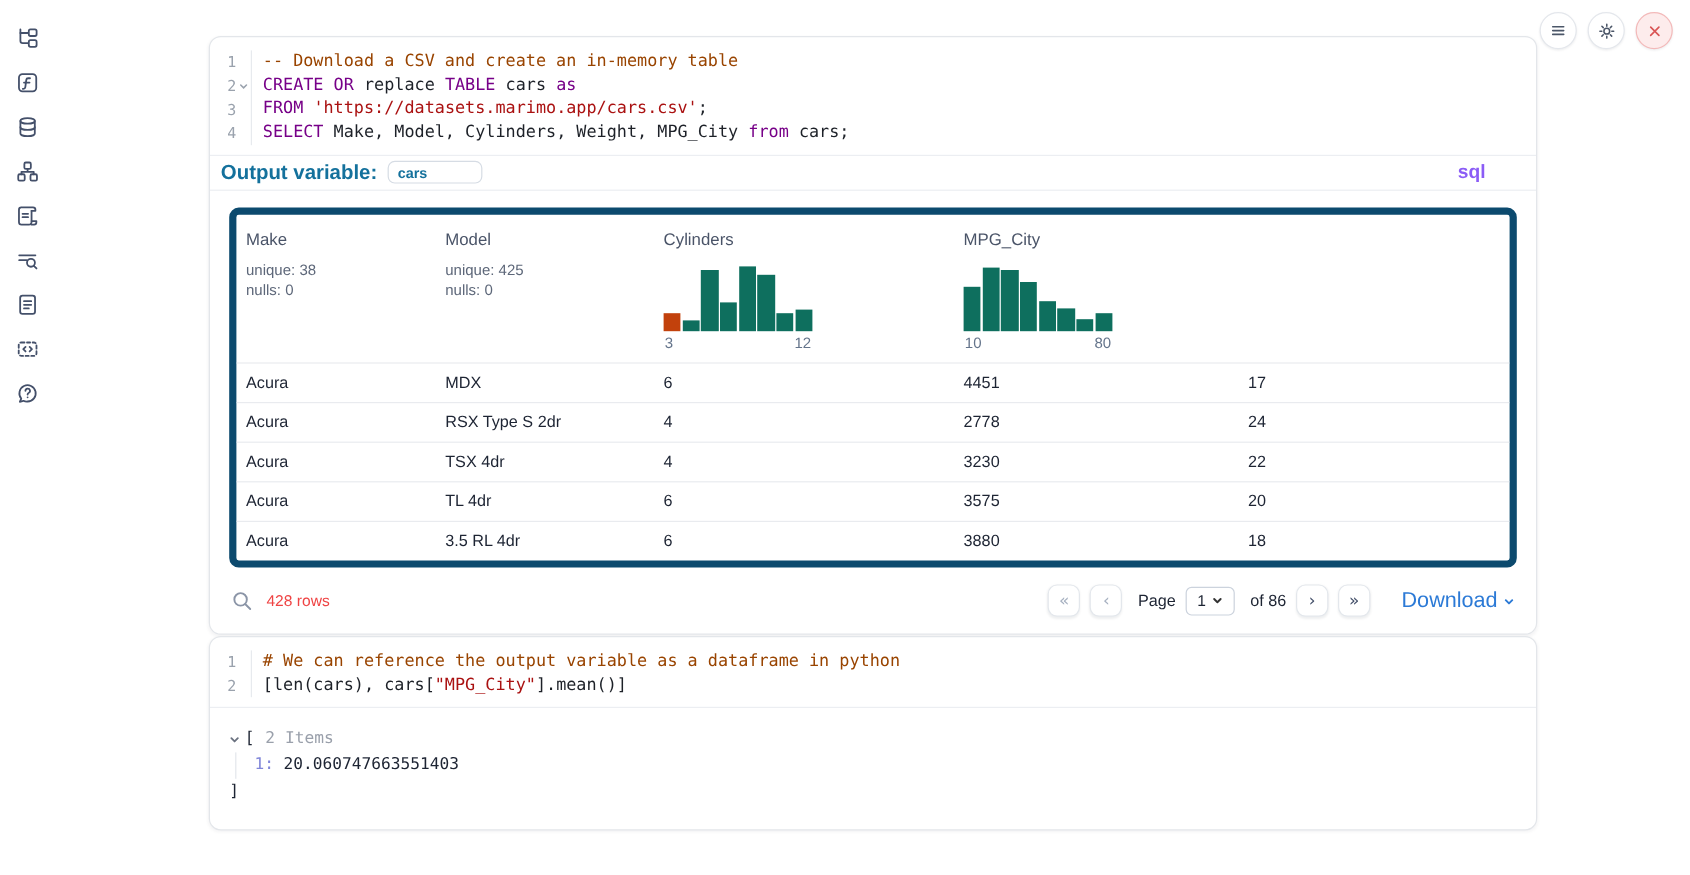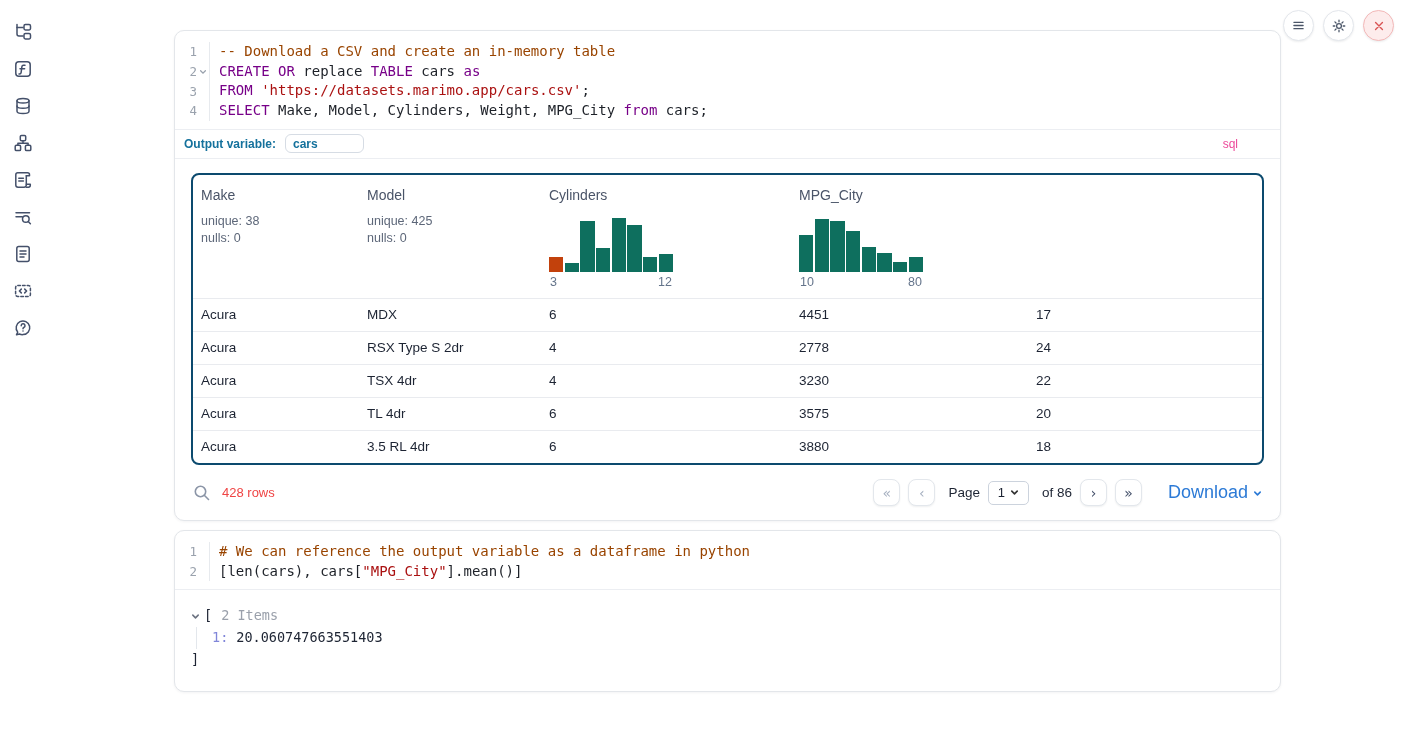--- a/index.html
+++ b/index.html
@@ -30,27 +30,27 @@
   .editor{display:flex;padding:11px 0 8px;border-bottom:1px solid #eceef2}
   .gutter{width:35px;flex:none;border-right:1px solid #e7eaee;display:flex;flex-direction:column}
   .gl{display:flex;height:19.7px;align-items:center}
   .lnum{flex:1;text-align:right;font:12.5px "DejaVu Sans Mono",monospace;color:#9aa2ad}
   .fold{width:12px;display:flex;justify-content:center}
   .fold svg{width:8px;height:8px;stroke:#9aa2ad;fill:none;stroke-width:1.6;stroke-linecap:round}
   .codecol{padding-left:9px;font:14px/19.7px "DejaVu Sans Mono",monospace;color:#1d2128;white-space:pre}
   .tk-com{color:#994400}.tk-kw{color:#770088}.tk-str{color:#aa1111}.tk-pl{color:#1d2128}
 
   .ovrow{display:flex;align-items:center;height:29px;padding:0 9px;border-bottom:1px solid #eceef2}
-  .ovlabel{font-size:12px;font-weight:bold;color:#14719c}
+  .ovlabel{font-size:17px;font-weight:bold;color:#14719c}
   .ovinput{margin-left:9px;width:79px;height:19px;border:1px solid #d6dce4;border-radius:6px;
            font-family:"Liberation Sans",sans-serif;font-weight:bold;font-size:12px;color:#14719c;padding:0 7px}
-  .langbadge{margin-left:auto;font-size:12px;font-weight:normal;color:#ec4899;padding-right:33px}
+  .langbadge{margin-left:auto;font-size:16px;font-weight:bold;color:#8b5cf6;padding-right:33px}
 
   .celloutput{padding:14px 16px 12px}
-  .dtable{border:2px solid #0c4a6e;border-radius:8px;overflow:hidden}
+  .dtable{border:6px solid #0c4a6e;border-radius:8px;overflow:hidden}
   .thead,.tr{display:grid;grid-template-columns:166px 182px 250px 237px 1fr}
   .thead{padding:12px 0 9px}
   .th{padding:0 8px}
   .thname{font-size:14px;color:#4a5468}
   .stats{margin-top:10px;font-size:12.5px;color:#5d6779;line-height:17px}
   .hist{margin-top:13px;display:flex;align-items:flex-end;gap:1.5px;height:56px}
   .bar{flex:1;background:#0e6f5e}
   .bar.orange{background:#c2410c}
   .histlabels{display:flex;justify-content:space-between;font-size:12.5px;color:#64748b;margin-top:3px;padding:0 1px}
   .tr{height:33px;align-items:center;border-top:1px solid #e9ebef}

